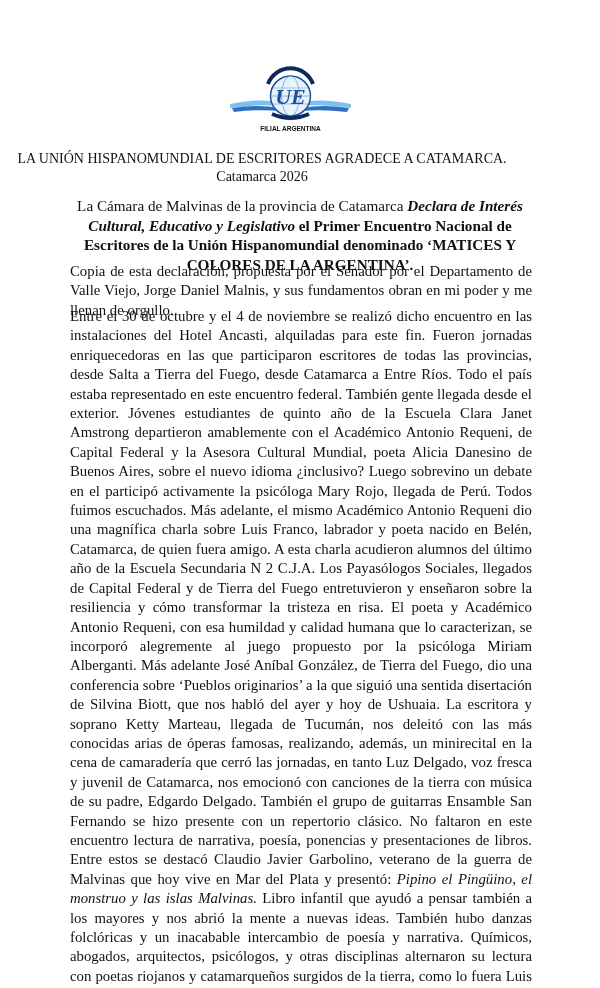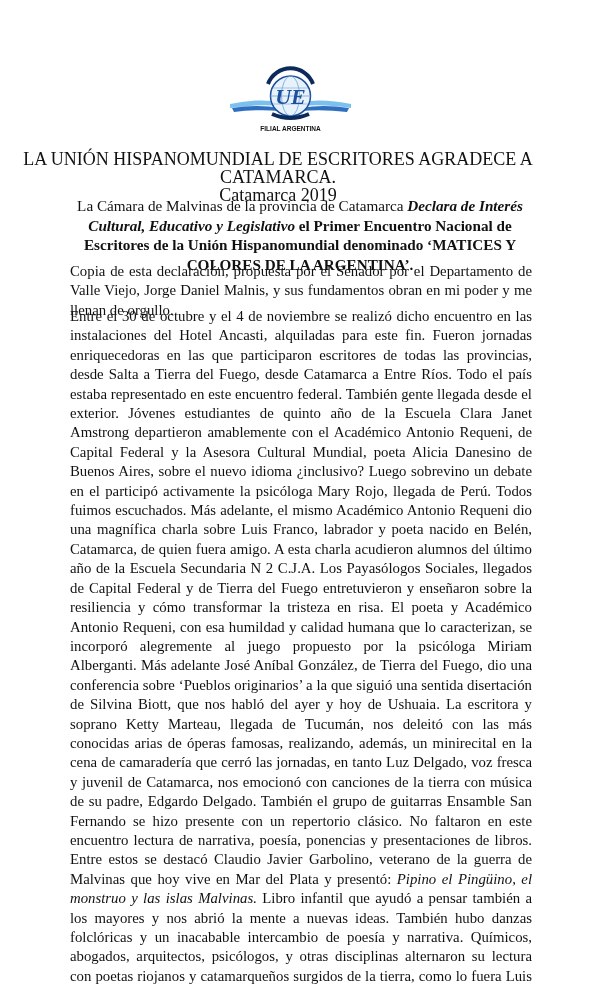--- a/index.html
+++ b/index.html
@@ -1,20 +1,20 @@
 <!DOCTYPE html>
 <html><head>
   <meta charset="utf-8">
   <style>
     html, body { margin: 0; padding: 0; background: #ffffff; }
     body { width: 600px; height: 988px; position: relative; overflow: hidden;
            font-family: "Liberation Serif", serif; color: #111; }
     .logo { position: absolute; left: 228px; top: 64px; width: 125px; height: 70px; }
-    .title { position: absolute; top: 150px; left: 16px; width: 524px; text-align: center;
-             font-size: 18px; line-height: 18px; }
+    .title { position: absolute; top: 150px; left: 0; width: 524px; text-align: center;
+             font-size: 14px; line-height: 18px; }
     .decl { position: absolute; top: 196px; left: 64px; width: 472px; text-align: center;
             font-size: 15.2px; line-height: 19.5px; }
     .decl .bi { font-weight: bold; font-style: italic; }
     .decl .b { font-weight: bold; }
     .para { position: absolute; left: 70px; width: 462px; text-align: justify;
             font-size: 14.8px; line-height: 19.4px; }
     .p1 { top: 262px; }
     .p2 { top: 307px; }
     .it { font-style: italic; }
   </style>
@@ -34,20 +34,20 @@
     <line x1="45" y1="40" x2="80" y2="40" stroke="#6fa3d6" stroke-width="0.6"></line>
     <text x="62.5" y="40" text-anchor="middle" font-family="Liberation Serif, serif" font-size="22" font-style="italic" font-weight="bold" fill="#1d4f9c">UE</text>
     <path d="M40 20 A24 24 0 0 1 85 20" fill="none" stroke="#0d2a5c" stroke-width="4"></path>
     <path d="M44 50 Q62.5 58 81 50" fill="none" stroke="#0d2a5c" stroke-width="4"></path>
     <text x="62.5" y="67" text-anchor="middle" font-family="Liberation Sans, sans-serif" font-size="6.5" font-weight="bold" fill="#111">FILIAL ARGENTINA</text>
   </svg>
 </div>
 
 <div class="title">
   <div>LA UNIÓN HISPANOMUNDIAL DE ESCRITORES AGRADECE A CATAMARCA.</div>
-  <div>Catamarca 2019</div>
+  <div>Catamarca 2026</div>
 </div>
 
 <div class="decl"><span>La Cámara de Malvinas de la provincia de Catamarca </span><span class="bi">Declara de Interés Cultural, Educativo y Legislativo</span><span class="b"> el Primer Encuentro Nacional de Escritores de la Unión Hispanomundial denominado ‘MATICES Y COLORES DE LA ARGENTINA’.</span></div>
 
 <p class="para p1" style="margin:0;">Copia de esta declaración, propuesta por el Senador por el Departamento de Valle Viejo, Jorge Daniel Malnis, y sus fundamentos obran en mi poder y me llenan de orgullo.</p>
 
 <p class="para p2" style="margin:0;"><span>Entre el 30 de octubre y el 4 de noviembre se realizó dicho encuentro en las instalaciones del Hotel Ancasti, alquiladas para este fin. Fueron jornadas enriquecedoras en las que participaron escritores de todas las provincias, desde Salta a Tierra del Fuego, desde Catamarca a Entre Ríos. Todo el país estaba representado en este encuentro federal. También gente llegada desde el exterior. Jóvenes estudiantes de quinto año de la Escuela Clara Janet Amstrong departieron amablemente con el Académico Antonio Requeni, de Capital Federal y la Asesora Cultural Mundial, poeta Alicia Danesino de Buenos Aires, sobre el nuevo idioma ¿inclusivo? Luego sobrevino un debate en el participó activamente la psicóloga Mary Rojo, llegada de Perú. Todos fuimos escuchados. Más adelante, el mismo Académico Antonio Requeni dio una magnífica charla sobre Luis Franco, labrador y poeta nacido en Belén, Catamarca, de quien fuera amigo. A esta charla acudieron alumnos del último año de la Escuela Secundaria N 2 C.J.A. Los Payasólogos Sociales, llegados de Capital Federal y de Tierra del Fuego entretuvieron y enseñaron sobre la resiliencia y cómo transformar la tristeza en risa. El poeta y Académico Antonio Requeni, con esa humildad y calidad humana que lo caracterizan, se incorporó alegremente al juego propuesto por la psicóloga Miriam Alberganti. Más adelante José Aníbal González, de Tierra del Fuego, dio una conferencia sobre ‘Pueblos originarios’ a la que siguió una sentida disertación de Silvina Biott, que nos habló del ayer y hoy de Ushuaia. La escritora y soprano Ketty Marteau, llegada de Tucumán, nos deleitó con las más conocidas arias de óperas famosas, realizando, además, un minirecital en la cena de camaradería que cerró las jornadas, en tanto Luz Delgado, voz fresca y juvenil de Catamarca, nos emocionó con canciones de la tierra con música de su padre, Edgardo Delgado. También el grupo de guitarras Ensamble San Fernando se hizo presente con un repertorio clásico. No faltaron en este encuentro lectura de narrativa, poesía, ponencias y presentaciones de libros. Entre estos se destacó Claudio Javier Garbolino, veterano de la guerra de Malvinas que hoy vive en Mar del Plata y presentó: </span><span class="it">Pipino el Pingüino, el monstruo y las islas Malvinas.</span><span> Libro infantil que ayudó a pensar también a los mayores y nos abrió la mente a nuevas ideas. También hubo danzas folclóricas y un inacabable intercambio de poesía y narrativa. Químicos, abogados, arquitectos, psicólogos, y otras disciplinas alternaron su lectura con poetas riojanos y catamarqueños surgidos de la tierra, como lo fuera Luis Franco. Dejemos pues a los profesores egresados de los claustros universitarios que los juzguen pasados los años.</span></p>
 
 </body></html>

